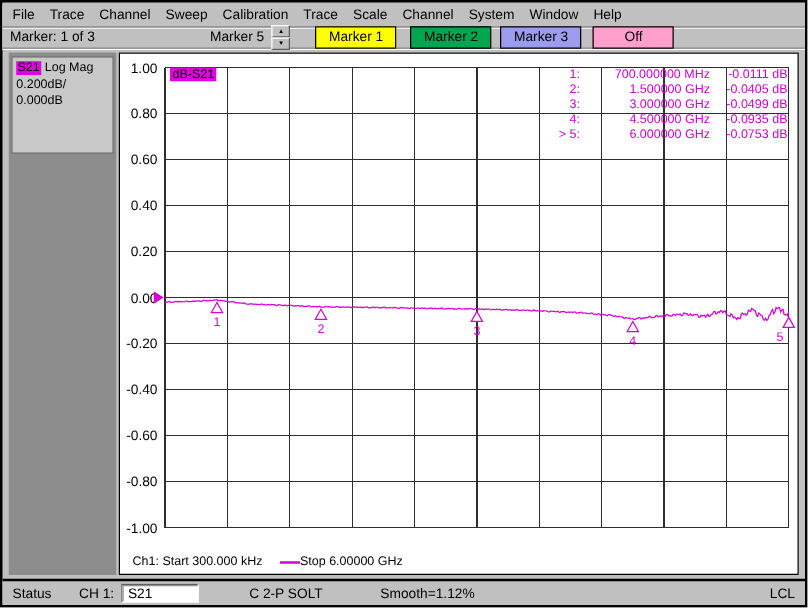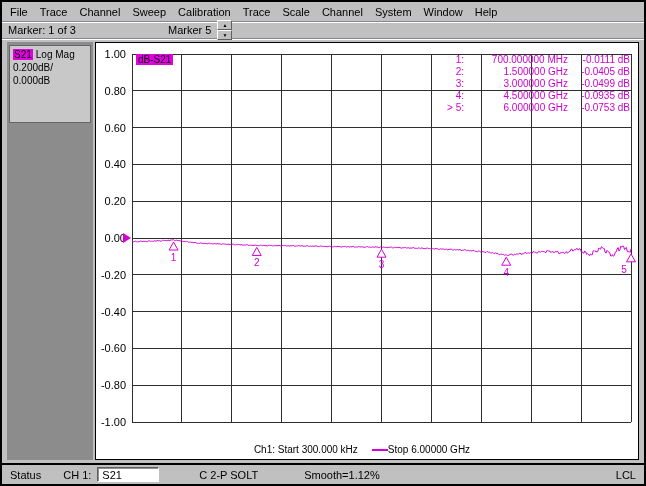--- a/index.html
+++ b/index.html
@@ -27,21 +27,21 @@
   .main { flex:1; display:flex; padding:3px 5px; gap:2px; min-height:0; }
   .sidebar { width:86px; background:#8c8c8c; padding:3px 2px; }
   .trace-info { background:#c8c8c8; border:1px solid #666; padding:2px 3px; font-size:10px; line-height:13px; height:78px; }
   .ti-trace { background:#e000e0; padding:0 1px; }
   .ti-fmt { margin-left:3px;text-align:center; }
 
   .plot { flex:1; position:relative; background:#fff; border:1px solid #000; min-width:0; }
   #plot-svg { position:absolute; inset:0; width:100%; height:100%; }
   .trace-title { position:absolute; left:40px; top:11px; font-size:10px; background:#e000e0; padding:0 2px; }
   .marker-readout { position:absolute; top:11px; right:8px; display:grid; grid-template-columns:27px 104px 62px; font-size:10px; line-height:12px; color:#cc00cc; text-align:right; }
-  .plot-footer { position:absolute; left:10px; right:20px; bottom:4px; display:flex; justify-content:center; font-size:10px; }
+  .plot-footer { position:absolute; left:10px; right:20px; bottom:4px; display:flex; justify-content:flex-start; font-size:10px; }
   .pf-left { display:inline-flex; align-items:center; }
   .trace-dash { width:16px; height:2px; background:#d400d4; margin-left:14px; display:inline-block; }
 
   .statusbar { height:21px; border-top:2px solid #000; display:flex; align-items:center; padding:0 8px; background:#c0c0c0; }
   .sb-ch { margin-left:22px; margin-right:6px; }
   .sb-field { width:62px; height:15px; padding:0 4px; font-size:11px; display:inline-flex; align-items:center; }
   .sb-cal { margin-left:40px; }
   .sb-smooth { margin-left:46px; }
   .sb-lcl { margin-left:auto; margin-right:0; }
 </style>
@@ -66,20 +66,26 @@
 
   <div class="toolbar">
     <span class="tb-status">Marker: 1 of 3</span>
     <span class="tb-label">Marker 5</span>
     <span class="field-wrap">
       <span class="spin">
         <button class="spin-btn">▲</button>
         <button class="spin-btn">▼</button>
       </span>
     </span>
+    <span class="tb-buttons">
+        <button class="tb-btn" style="background: rgb(255, 255, 0);">Marker 1</button>
+        <button class="tb-btn" style="background: rgb(0, 165, 80);">Marker 2</button>
+        <button class="tb-btn" style="background: rgb(156, 156, 238);">Marker 3</button>
+        <button class="tb-btn" style="background: rgb(255, 159, 203);">Off</button>
+      </span>
   </div>
 
   <div class="main">
     <div class="sidebar">
       <div class="trace-info">
         <div class="ti-line">
           <span class="ti-trace">S21</span><span class="ti-fmt">Log Mag</span>
         </div>
         <div class="ti-line">0.200dB/</div>
         <div class="ti-line">0.000dB</div>

